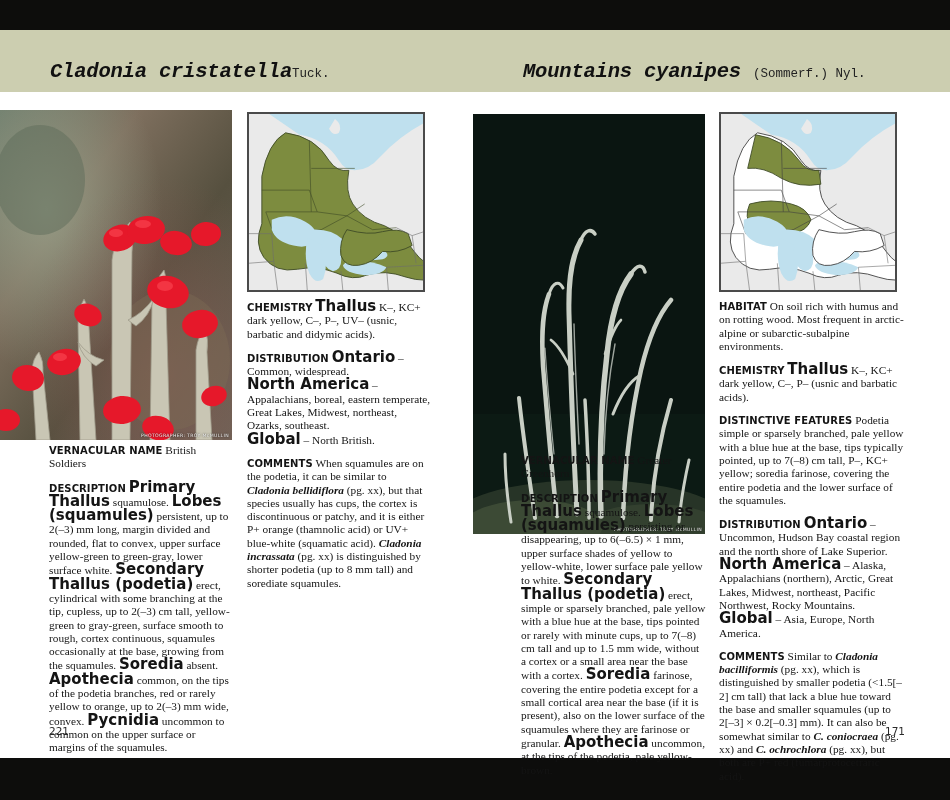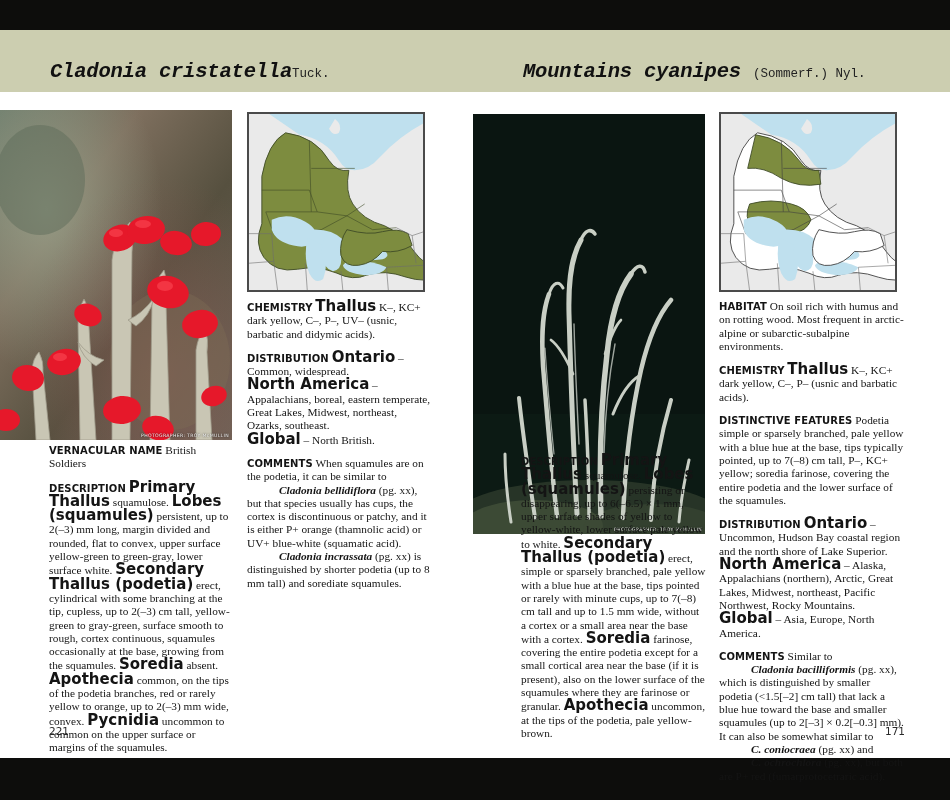--- a/index.html
+++ b/index.html
@@ -75,21 +75,21 @@
   .blk:last-child{margin-bottom:0;}
   .lbl{
     font-family:"DejaVu Sans", sans-serif;
     font-weight:bold;font-size:10px;
     letter-spacing:0.1px;
   }
   .sub{
     font-family:"DejaVu Sans", sans-serif;
     font-weight:bold;font-size:15px;
   }
-  .ital-b{font-style:italic;font-weight:bold;margin-left:32px;}
+  .ital-b{font-style:italic;font-weight:bold;}
 
   
   .folio{
     position:absolute;
     font-family:"DejaVu Sans", sans-serif;
     font-size:10.5px;color:#2a2a2a;
   }
   #folio-left{left:49px;top:725px;}
   #folio-right{left:885px;top:725px;}
 
@@ -317,20 +317,24 @@
         <span class="sub">North America</span><span> – Appalachians, boreal, eastern temperate, Great Lakes, Midwest, northeast, Ozarks, southeast.</span><br>
         <span class="sub">Global</span><span> – North British.</span>
       </div>
       <div class="blk">
         <span class="lbl">COMMENTS</span><span> When squamules are on the podetia, it can be similar to </span><span class="ital-b">Cladonia bellidiflora</span><span> (pg. xx), but that species usually has cups, the cortex is discontinuous or patchy, and it is either P+ orange (thamnolic acid) or UV+ blue-white (squamatic acid). </span><span class="ital-b">Cladonia incrassata</span><span> (pg. xx) is distinguished by shorter podetia (up to 8 mm tall) and sorediate squamules.</span>
       </div>
     </div>
 
     <div class="col" id="col3">
       <div class="blk">
+        <span class="lbl">VERNACULAR NAME</span>
+        <span>Greater Greenhorn</span>
+      </div>
+      <div class="blk">
         <span class="lbl">DESCRIPTION</span>
         <span class="sub">Primary Thallus</span><span> squamulose. </span><span class="sub">Lobes (squamules)</span><span> persisting or disappearing, up to 6(–6.5) × 1 mm, upper surface shades of yellow to yellow-white, lower surface pale yellow to white. </span><span class="sub">Secondary Thallus (podetia)</span><span> erect, simple or sparsely branched, pale yellow with a blue hue at the base, tips pointed or rarely with minute cups, up to 7(–8) cm tall and up to 1.5 mm wide, without a cortex or a small area near the base with a cortex. </span><span class="sub">Soredia</span><span> farinose, covering the entire podetia except for a small cortical area near the base (if it is present), also on the lower surface of the squamules where they are farinose or granular. </span><span class="sub">Apothecia</span><span> uncommon, at the tips of the podetia, pale yellow-brown.</span>
       </div>
     </div>
 
     <div class="col" id="col4">
       <div class="blk">
         <span class="lbl">HABITAT</span><span> On soil rich with humus and on rotting wood. Most frequent in arctic-alpine or subarctic-subalpine environments.</span>
       </div>
       <div class="blk">

